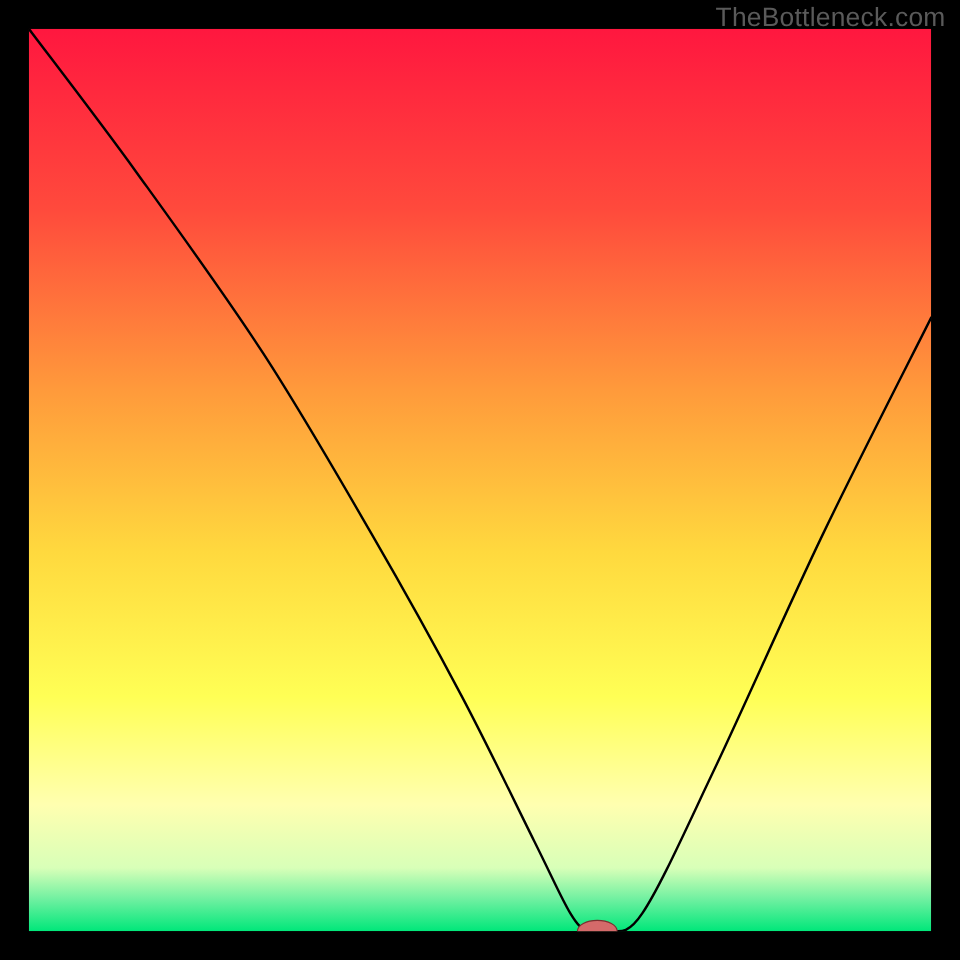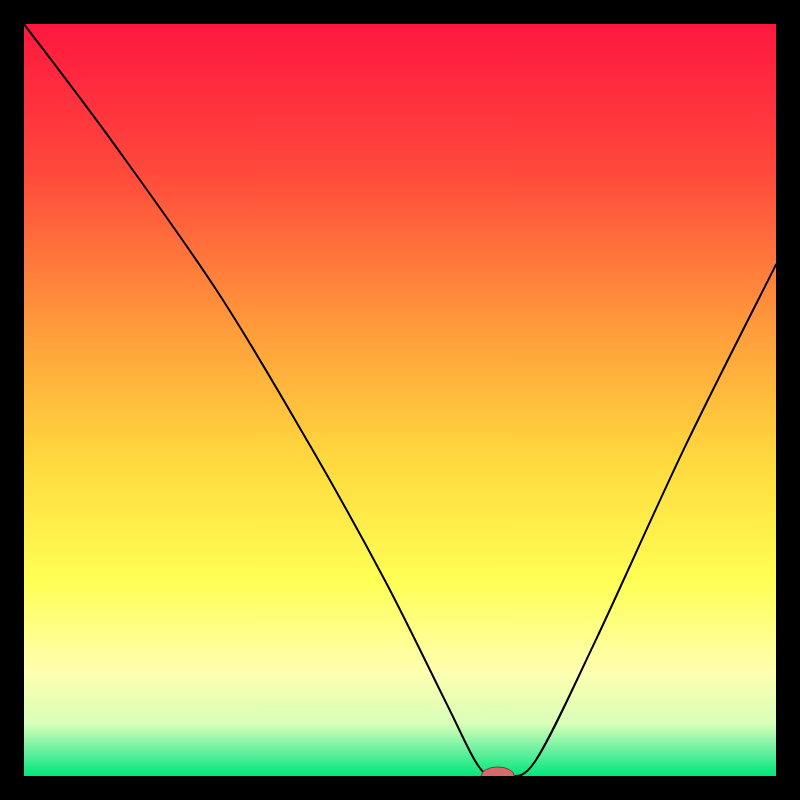--- a/index.html
+++ b/index.html
@@ -61,14 +61,15 @@
         </linearGradient>
     </defs>
     <rect x="0" y="0" width="100" height="100" fill="url(#bg-grad)"></rect>
   </svg>
 
   <svg class="overlay" viewBox="0 0 100 100" preserveAspectRatio="none">
     <path id="curve-path" fill="none" stroke="#000000" stroke-width="2" stroke-linecap="round" stroke-linejoin="round" vector-effect="non-scaling-stroke" d="M 0.00 0.00 C 2.00 2.67, 7.67 10.00, 12.00 16.00 C 16.33 22.00, 21.67 29.33, 26.00 36.00 C 30.33 42.67, 34.33 49.67, 38.00 56.00 C 41.67 62.33, 45.00 68.33, 48.00 74.00 C 51.00 79.67, 54.00 86.00, 56.00 90.00 C 58.00 94.00, 59.00 96.33, 60.00 98.00 C 61.00 99.67, 61.33 99.67, 62.00 100.00 C 62.67 100.33, 63.00 100.33, 64.00 100.00 C 65.00 99.67, 66.00 101.00, 68.00 98.00 C 70.00 95.00, 72.67 89.00, 76.00 82.00 C 79.33 75.00, 84.00 64.33, 88.00 56.00 C 92.00 47.67, 98.00 36.00, 100.00 32.00"></path>
     <ellipse id="marker" fill="#d46a6a" stroke="#7a3030" stroke-width="0.12" cx="63.00" cy="100.00" rx="2.2" ry="1.2"></ellipse>
   </svg>
 
+  <div class="watermark">TheBottleneck.com</div>
 
 </div>
 
 </body></html>

